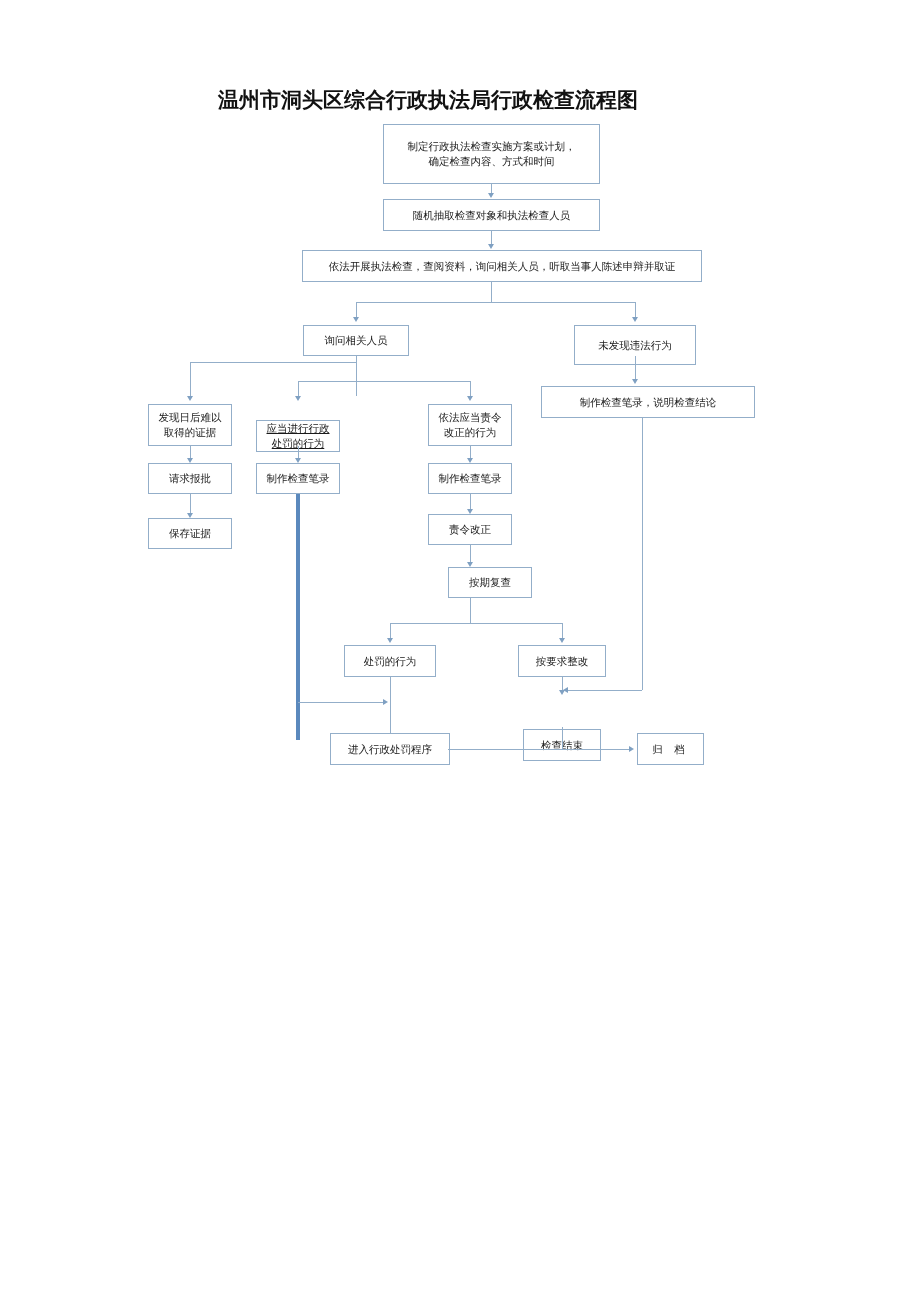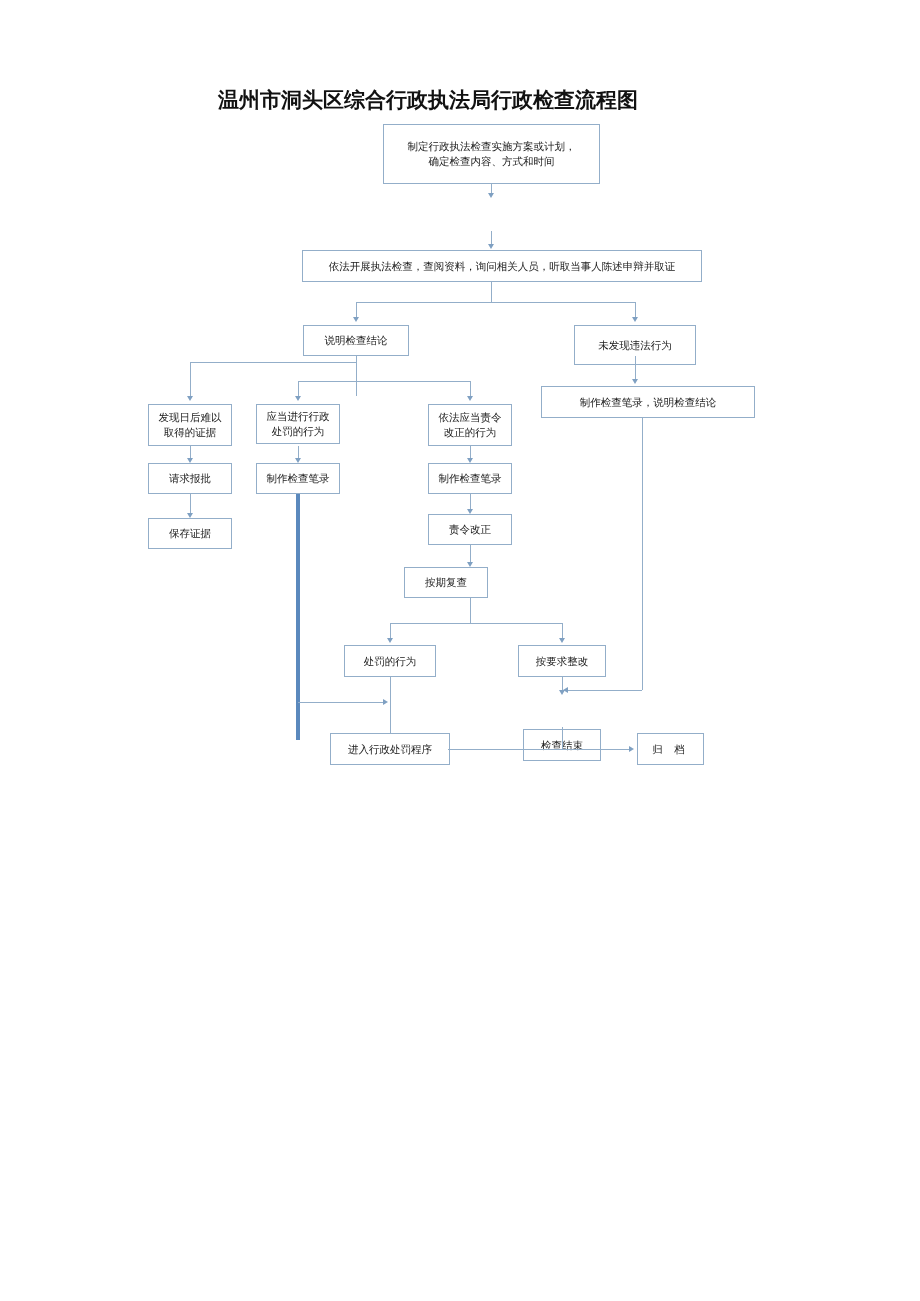--- a/index.html
+++ b/index.html
@@ -63,38 +63,41 @@
 <body>
 
 <div id="page">
 
   <div id="title">温州市洞头区综合行政执法局行政检查流程图</div>
 
   <div class="node" style="left:383px;top:124px;width:217px;height:60px;">
     <span>制定行政执法检查实施方案或计划，<br>确定检查内容、方式和时间</span>
   </div>
 
+  <div class="node" style="left:383px;top:199px;width:217px;height:32px;">
+    <span>随机抽取检查对象和执法检查人员</span>
+  </div>
 
   <div class="node" style="left:302px;top:250px;width:400px;height:32px;">
     <span>依法开展执法检查，查阅资料，询问相关人员，听取当事人陈述申辩并取证</span>
   </div>
 
   <div class="node" style="left:303px;top:325px;width:106px;height:31px;">
-    <span>说明检查结论</span>
+    <span>询问相关人员</span>
   </div>
 
   <div class="node" style="left:574px;top:325px;width:122px;height:40px;">
     <span>未发现违法行为</span>
   </div>
 
   <div class="node" style="left:148px;top:404px;width:84px;height:42px;">
     <span>发现日后难以<br>取得的证据</span>
   </div>
 
-  <div class="node" style="left:256px;top:404px;width:84px;height:40px;">
+  <div class="node" style="left:256px;top:420px;width:84px;height:32px;text-decoration:underline;">
     <span>应当进行行政<br>处罚的行为</span>
   </div>
 
   <div class="node" style="left:428px;top:404px;width:84px;height:42px;">
     <span>依法应当责令<br>改正的行为</span>
   </div>
 
   <div class="node" style="left:541px;top:386px;width:214px;height:32px;">
     <span>制作检查笔录，说明检查结论</span>
   </div>
@@ -112,21 +115,21 @@
   </div>
 
   <div class="node" style="left:148px;top:518px;width:84px;height:31px;">
     <span>保存证据</span>
   </div>
 
   <div class="node" style="left:428px;top:514px;width:84px;height:31px;">
     <span>责令改正</span>
   </div>
 
-  <div class="node" style="left:404px;top:567px;width:84px;height:31px;">
+  <div class="node" style="left:448px;top:567px;width:84px;height:31px;">
     <span>按期复查</span>
   </div>
 
   <div class="node" style="left:344px;top:645px;width:92px;height:32px;">
     <span>处罚的行为</span>
   </div>
 
   <div class="node" style="left:518px;top:645px;width:88px;height:32px;">
     <span>按要求整改</span>
   </div>

